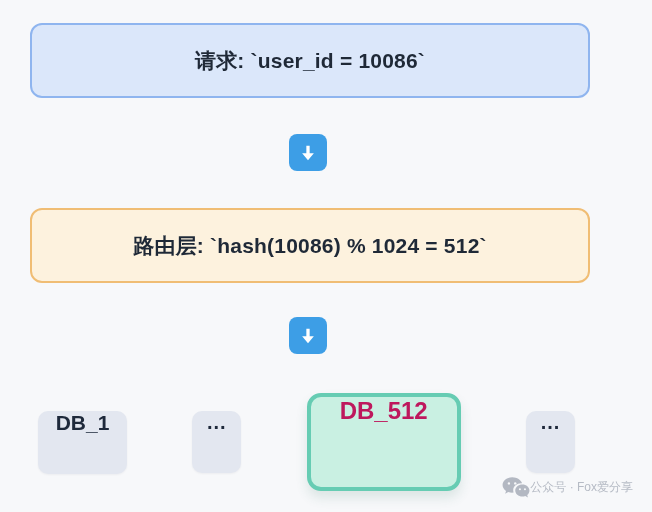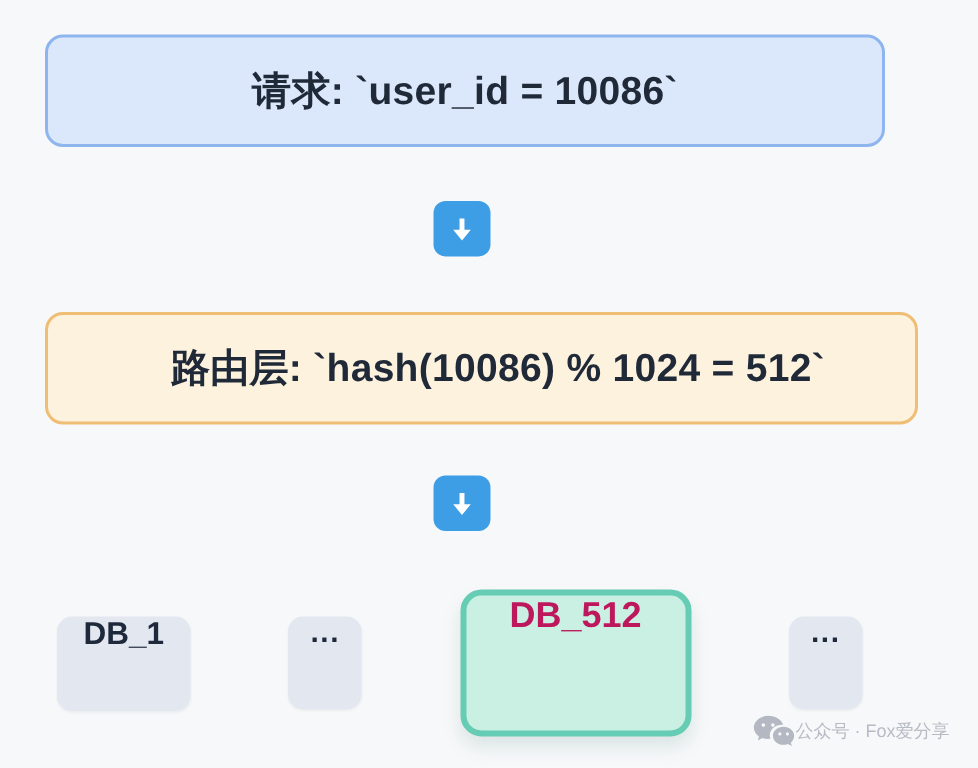--- a/index.html
+++ b/index.html
@@ -15,34 +15,33 @@
   .flow-box {
     position: absolute;
     left: 30px;
     width: 556px;
     height: 71px;
     border-radius: 12px;
     display: flex;
     align-items: center;
     justify-content: center;
     font-weight: bold;
-    font-size: 26px;
+    font-size: 21px;
     color: #1f2937;
     letter-spacing: 0.2px;
   }
   .request-box {
     top: 23px;
     background: #dbe7fa;
     border: 2px solid #8fb5ef;
   }
   .router-box {
     top: 208px;
     background: #fdf2de;
     border: 2px solid #f0bd74;
-    padding-left: 22px;
   }
 
   .down-arrow {
     position: absolute;
     left: 289px;
     width: 38px;
     height: 37px;
     background: #3d9ee6;
     border-radius: 8px;
     display: flex;

